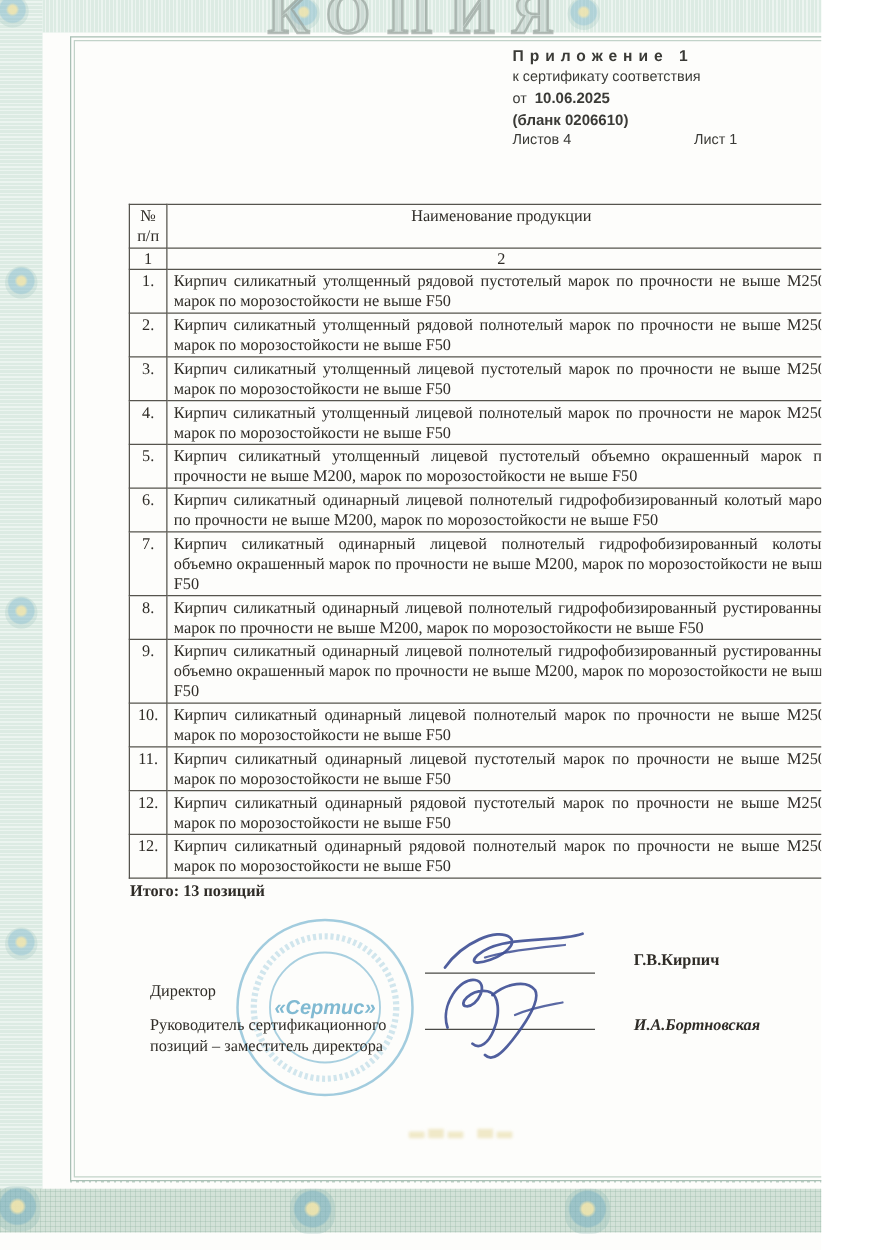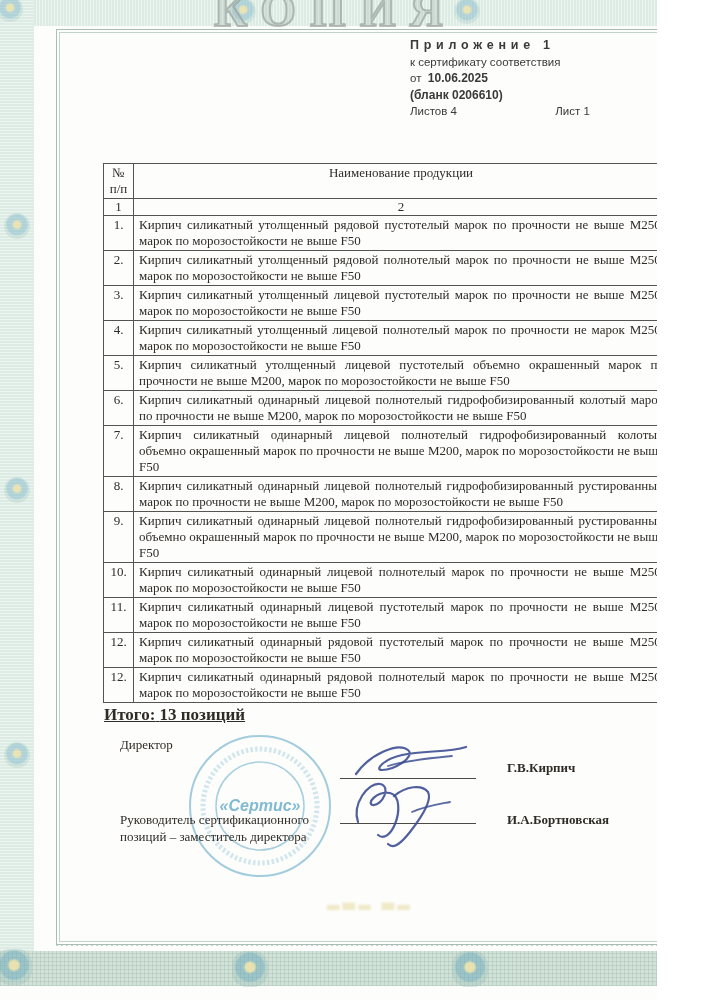--- a/index.html
+++ b/index.html
@@ -75,21 +75,21 @@
     color:#2f2c27; z-index:4;
   }
   .prod-table td, .prod-table th {
     border:1px solid #56544e; vertical-align:top; font-weight:normal;
   }
   .prod-table th { text-align:center; padding:1px 2px; }
   .prod-table td.num { width:30px; text-align:center; padding:1px 1px; }
   .prod-table td.txt { text-align:justify; padding:1px 4px 1px 5px; }
   .prod-table tr.idx td { text-align:center; padding:0 2px; }
   
-  .summary { position:absolute; left:104px; top:705px; font-size:17px; font-weight:bold; z-index:4;text-decoration:underline; }
+  .summary { position:absolute; left:104px; top:705px; font-size:13px; font-weight:bold; z-index:4; }
   
   .sig-label { position:absolute; font-size:13px; line-height:17px; z-index:5; }
   .sig-name  { position:absolute; font-size:13px; font-weight:bold; z-index:5; }
   .sig-line  { position:absolute; width:136px; border-bottom:1px solid #4a4a46; z-index:4; }
   .sig-svg   { position:absolute; z-index:5; }
   
   .stamp { position:absolute; left:186px; top:732px; width:148px; height:148px; z-index:2; opacity:0.85; }
   
   .bottom-wm {
     position:absolute; left:268px; top:892px; width:205px; height:22px;
@@ -210,33 +210,33 @@
     <span>13 позиций</span>
   </div>
 
   <svg class="stamp" viewBox="0 0 148 148">
     <circle cx="74" cy="74" r="70" fill="none" stroke="#6fb0cd" stroke-width="2" opacity="0.75"></circle>
     <circle cx="74" cy="74" r="44" fill="none" stroke="#6fb0cd" stroke-width="1.5" opacity="0.7"></circle>
     <circle cx="74" cy="74" r="57" fill="none" stroke="#7db9d3" stroke-width="5" opacity="0.4" stroke-dasharray="2.5 2.2"></circle>
     <text x="74" y="79" text-anchor="middle" font-family="Liberation Sans, sans-serif" font-style="italic" font-weight="bold" font-size="16" fill="#5ba6c6" opacity="0.9">«Сертис»</text>
   </svg>
 
-  <div class="sig-label" style="left:120px; top:736px;">Директор</div>
+  <div class="sig-label" style="left:120px; top:784px;">Директор</div>
   <div class="sig-line" style="left:340px; top:763px; height:16px;"></div>
   <svg class="sig-svg" style="left:348px; top:740px;" width="130" height="42" viewBox="0 0 130 42">
     <path d="M8 34 C22 14, 50 2, 60 10 C68 17, 46 30, 34 30 C26 30, 36 19, 54 15 C76 10, 100 13, 118 7" fill="none" stroke="#3d4e93" stroke-width="2.2" stroke-linecap="round" opacity="0.9"></path>
     <path d="M40 26 C60 20, 84 18, 104 16" fill="none" stroke="#3d4e93" stroke-width="1.8" stroke-linecap="round" opacity="0.85"></path>
   </svg>
   <div class="sig-name" style="left:507px; top:760px;">Г.В.Кирпич</div>
 
   <div class="sig-label" style="left:120px; top:811px;">
     <div>Руководитель сертификационного</div>
     <div>позиций – заместитель директора</div>
   </div>
   <div class="sig-line" style="left:340px; top:808px; height:16px;"></div>
   <svg class="sig-svg" style="left:342px; top:772px;" width="140" height="88" viewBox="0 0 140 88">
     <path d="M16 50 C10 32, 26 10, 38 12 C50 14, 40 34, 31 33 C24 32, 34 19, 48 21 C58 23, 58 40, 53 52 C49 62, 42 68, 36 63" fill="none" stroke="#3d4e93" stroke-width="2.2" stroke-linecap="round" opacity="0.9"></path>
     <path d="M52 24 C64 14, 80 12, 86 20 C90 27, 82 42, 68 60 C60 70, 52 78, 46 72" fill="none" stroke="#3d4e93" stroke-width="2.2" stroke-linecap="round" opacity="0.9"></path>
     <path d="M70 40 C84 34, 98 32, 108 30" fill="none" stroke="#3d4e93" stroke-width="1.8" stroke-linecap="round" opacity="0.85"></path>
   </svg>
-  <div class="sig-name" style="left:507px; top:812px;">И.А.Бортновская</div>
+  <div class="sig-name" style="left:507px; top:812px;font-style:italic;">И.А.Бортновская</div>
 
 </div>
 
 </body></html>

